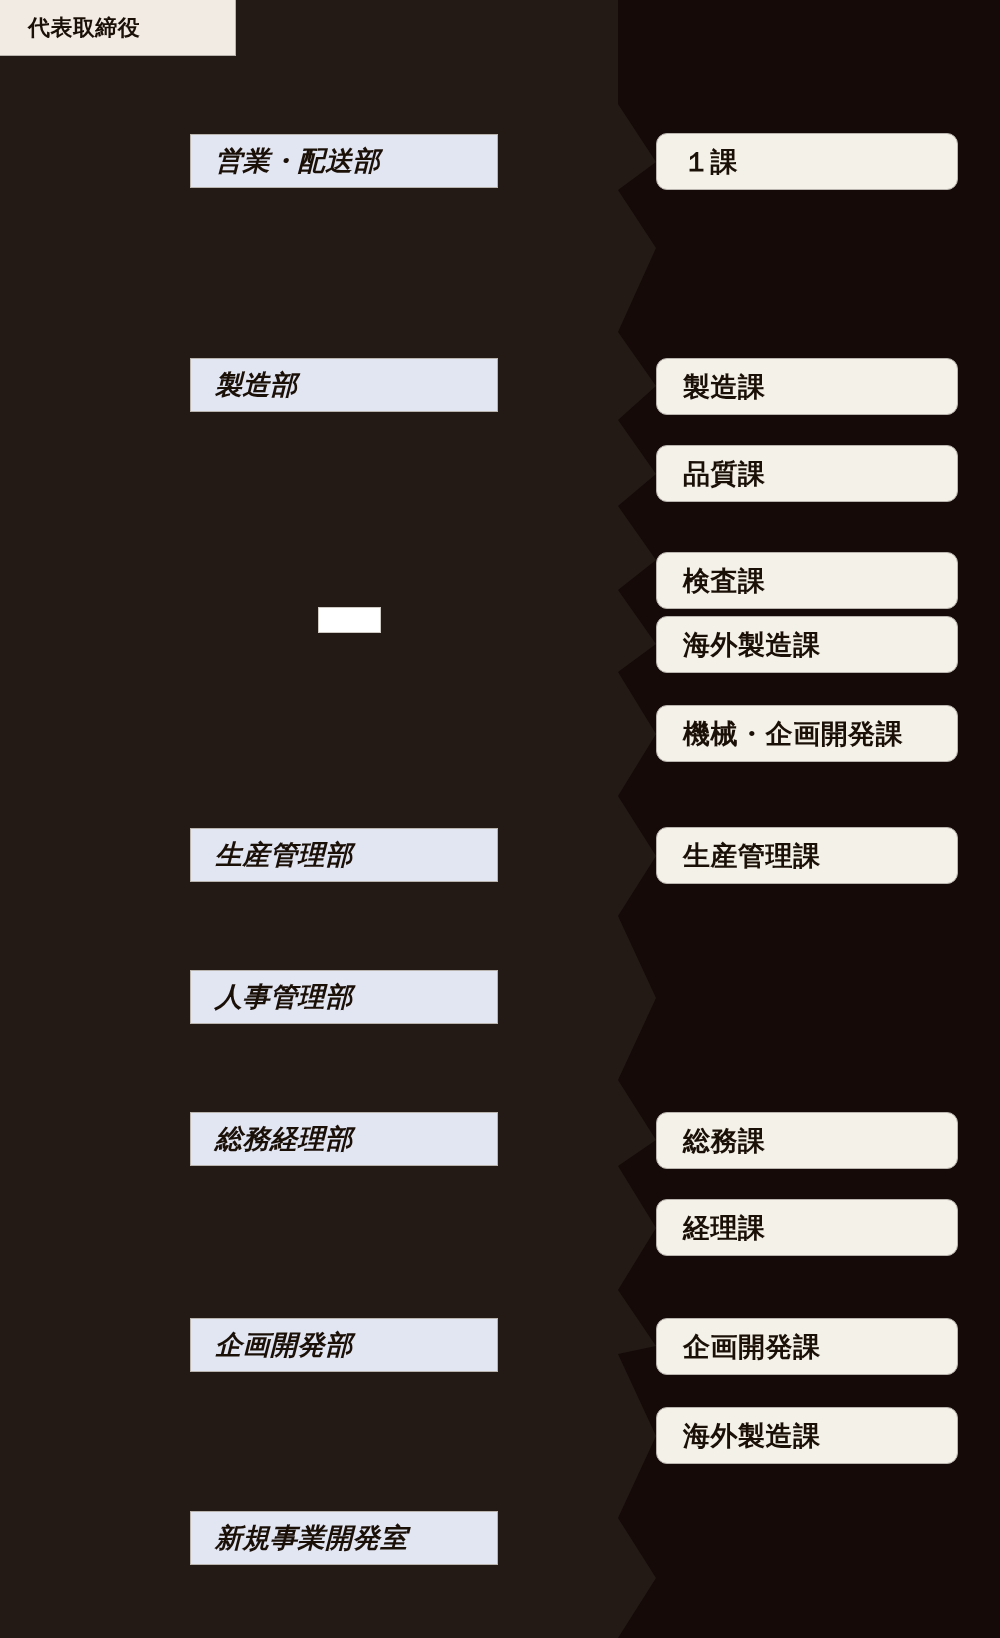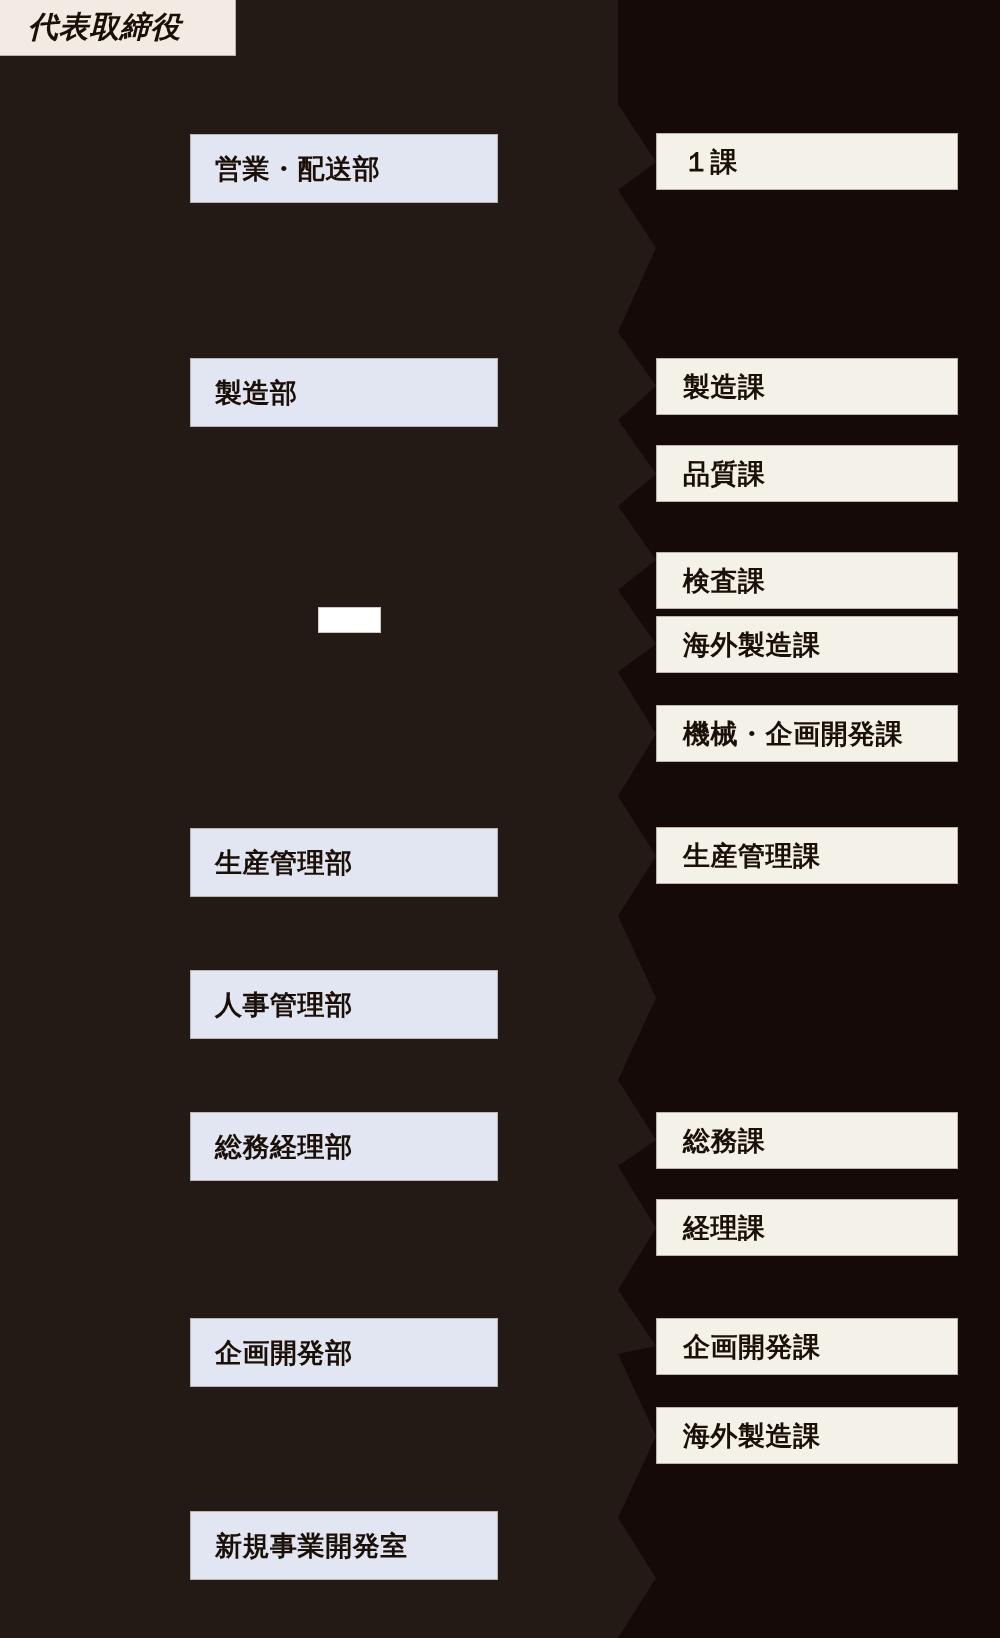--- a/index.html
+++ b/index.html
@@ -31,35 +31,37 @@
     letter-spacing:.02em;
   }
 
   
   .node.title{
     background:#f2ebe4;
     left:0px;top:0px;width:236px;height:56px;
     border-left:none;border-top:none;
     padding-left:28px;
   }
-  .node.title .lbl{font-size:30px;font-style:italic;}
+  .node.title .lbl{font-size:22px;}
 
   
   .node.dept{
     background:#e2e5f2;
-    left:190px;width:308px;height:69px;
+    left:190px;width:308px;height:54px;
     padding-left:24px;
+    font-style:italic;
   }
   .node.dept .lbl{font-size:27px;}
 
   
   .node.sect{
     background:#f4f1e8;
     left:656px;width:302px;height:57px;
     padding-left:26px;
+    border-radius:11px;
   }
   .node.sect .lbl{font-size:27px;}
 
   
   .node.blank{
     background:#ffffff;
     left:318px;top:607px;width:63px;height:26px;
     border:1px solid #cfc9c3;
   }
 </style>

